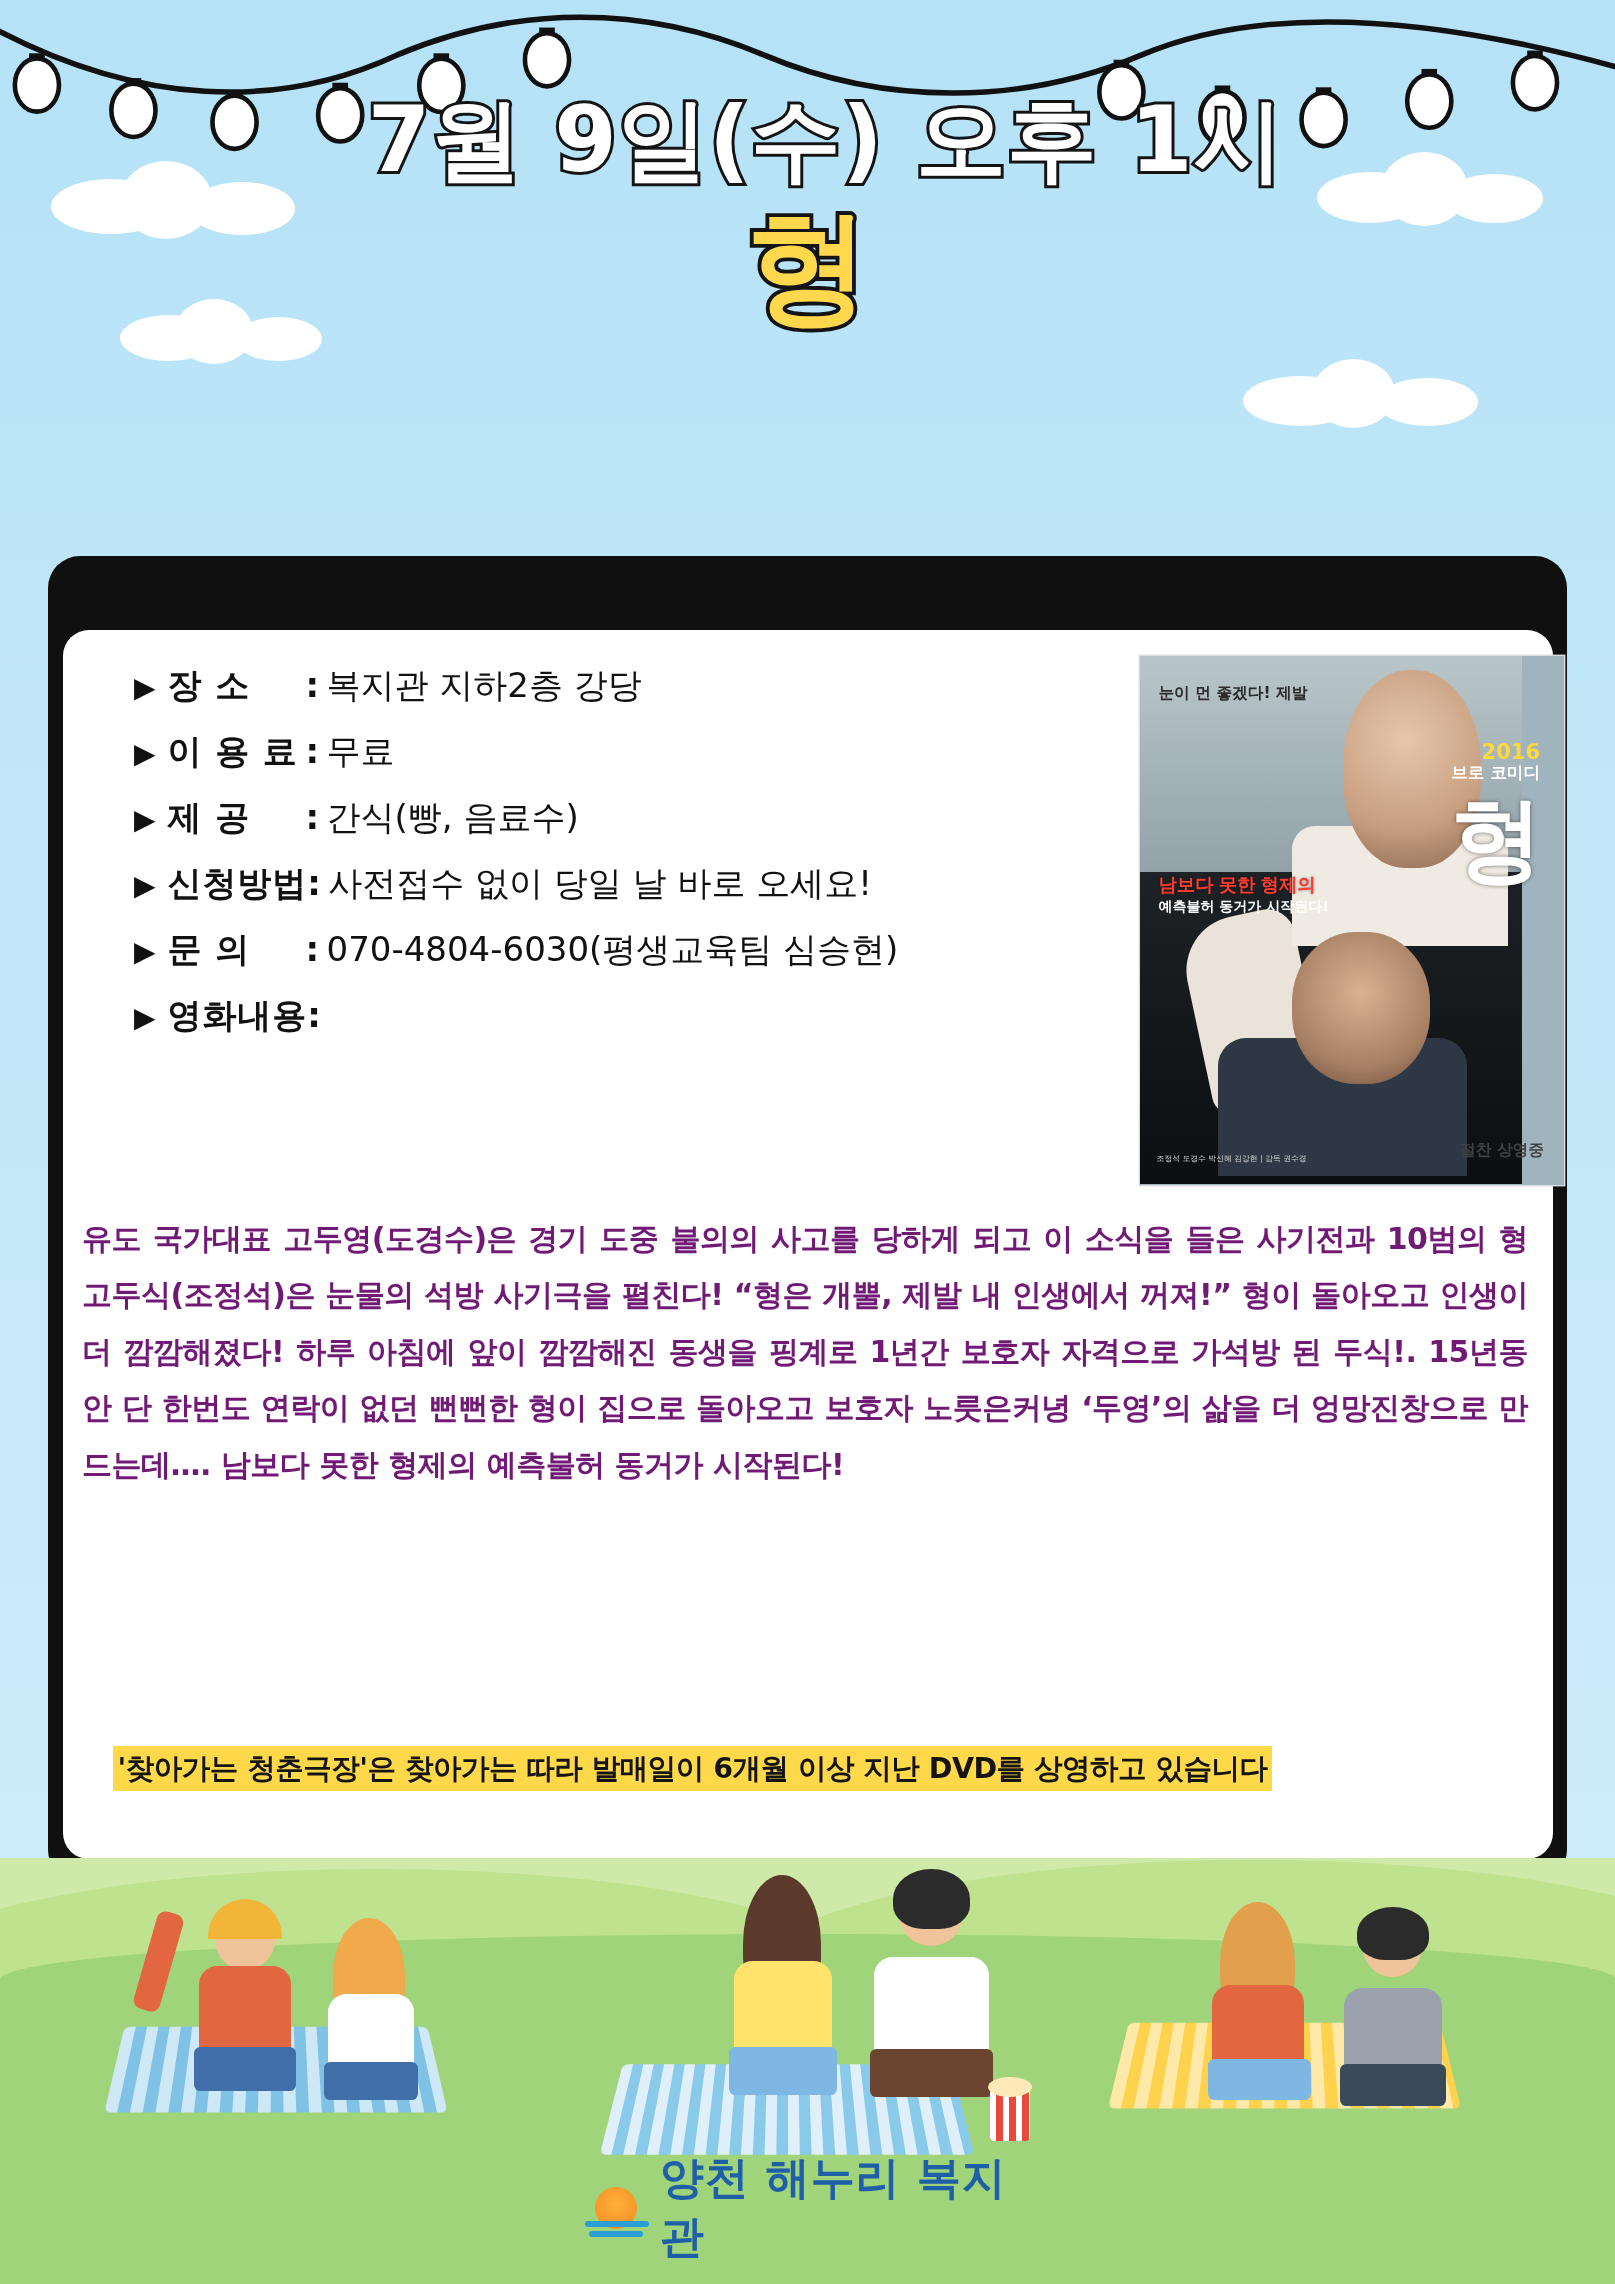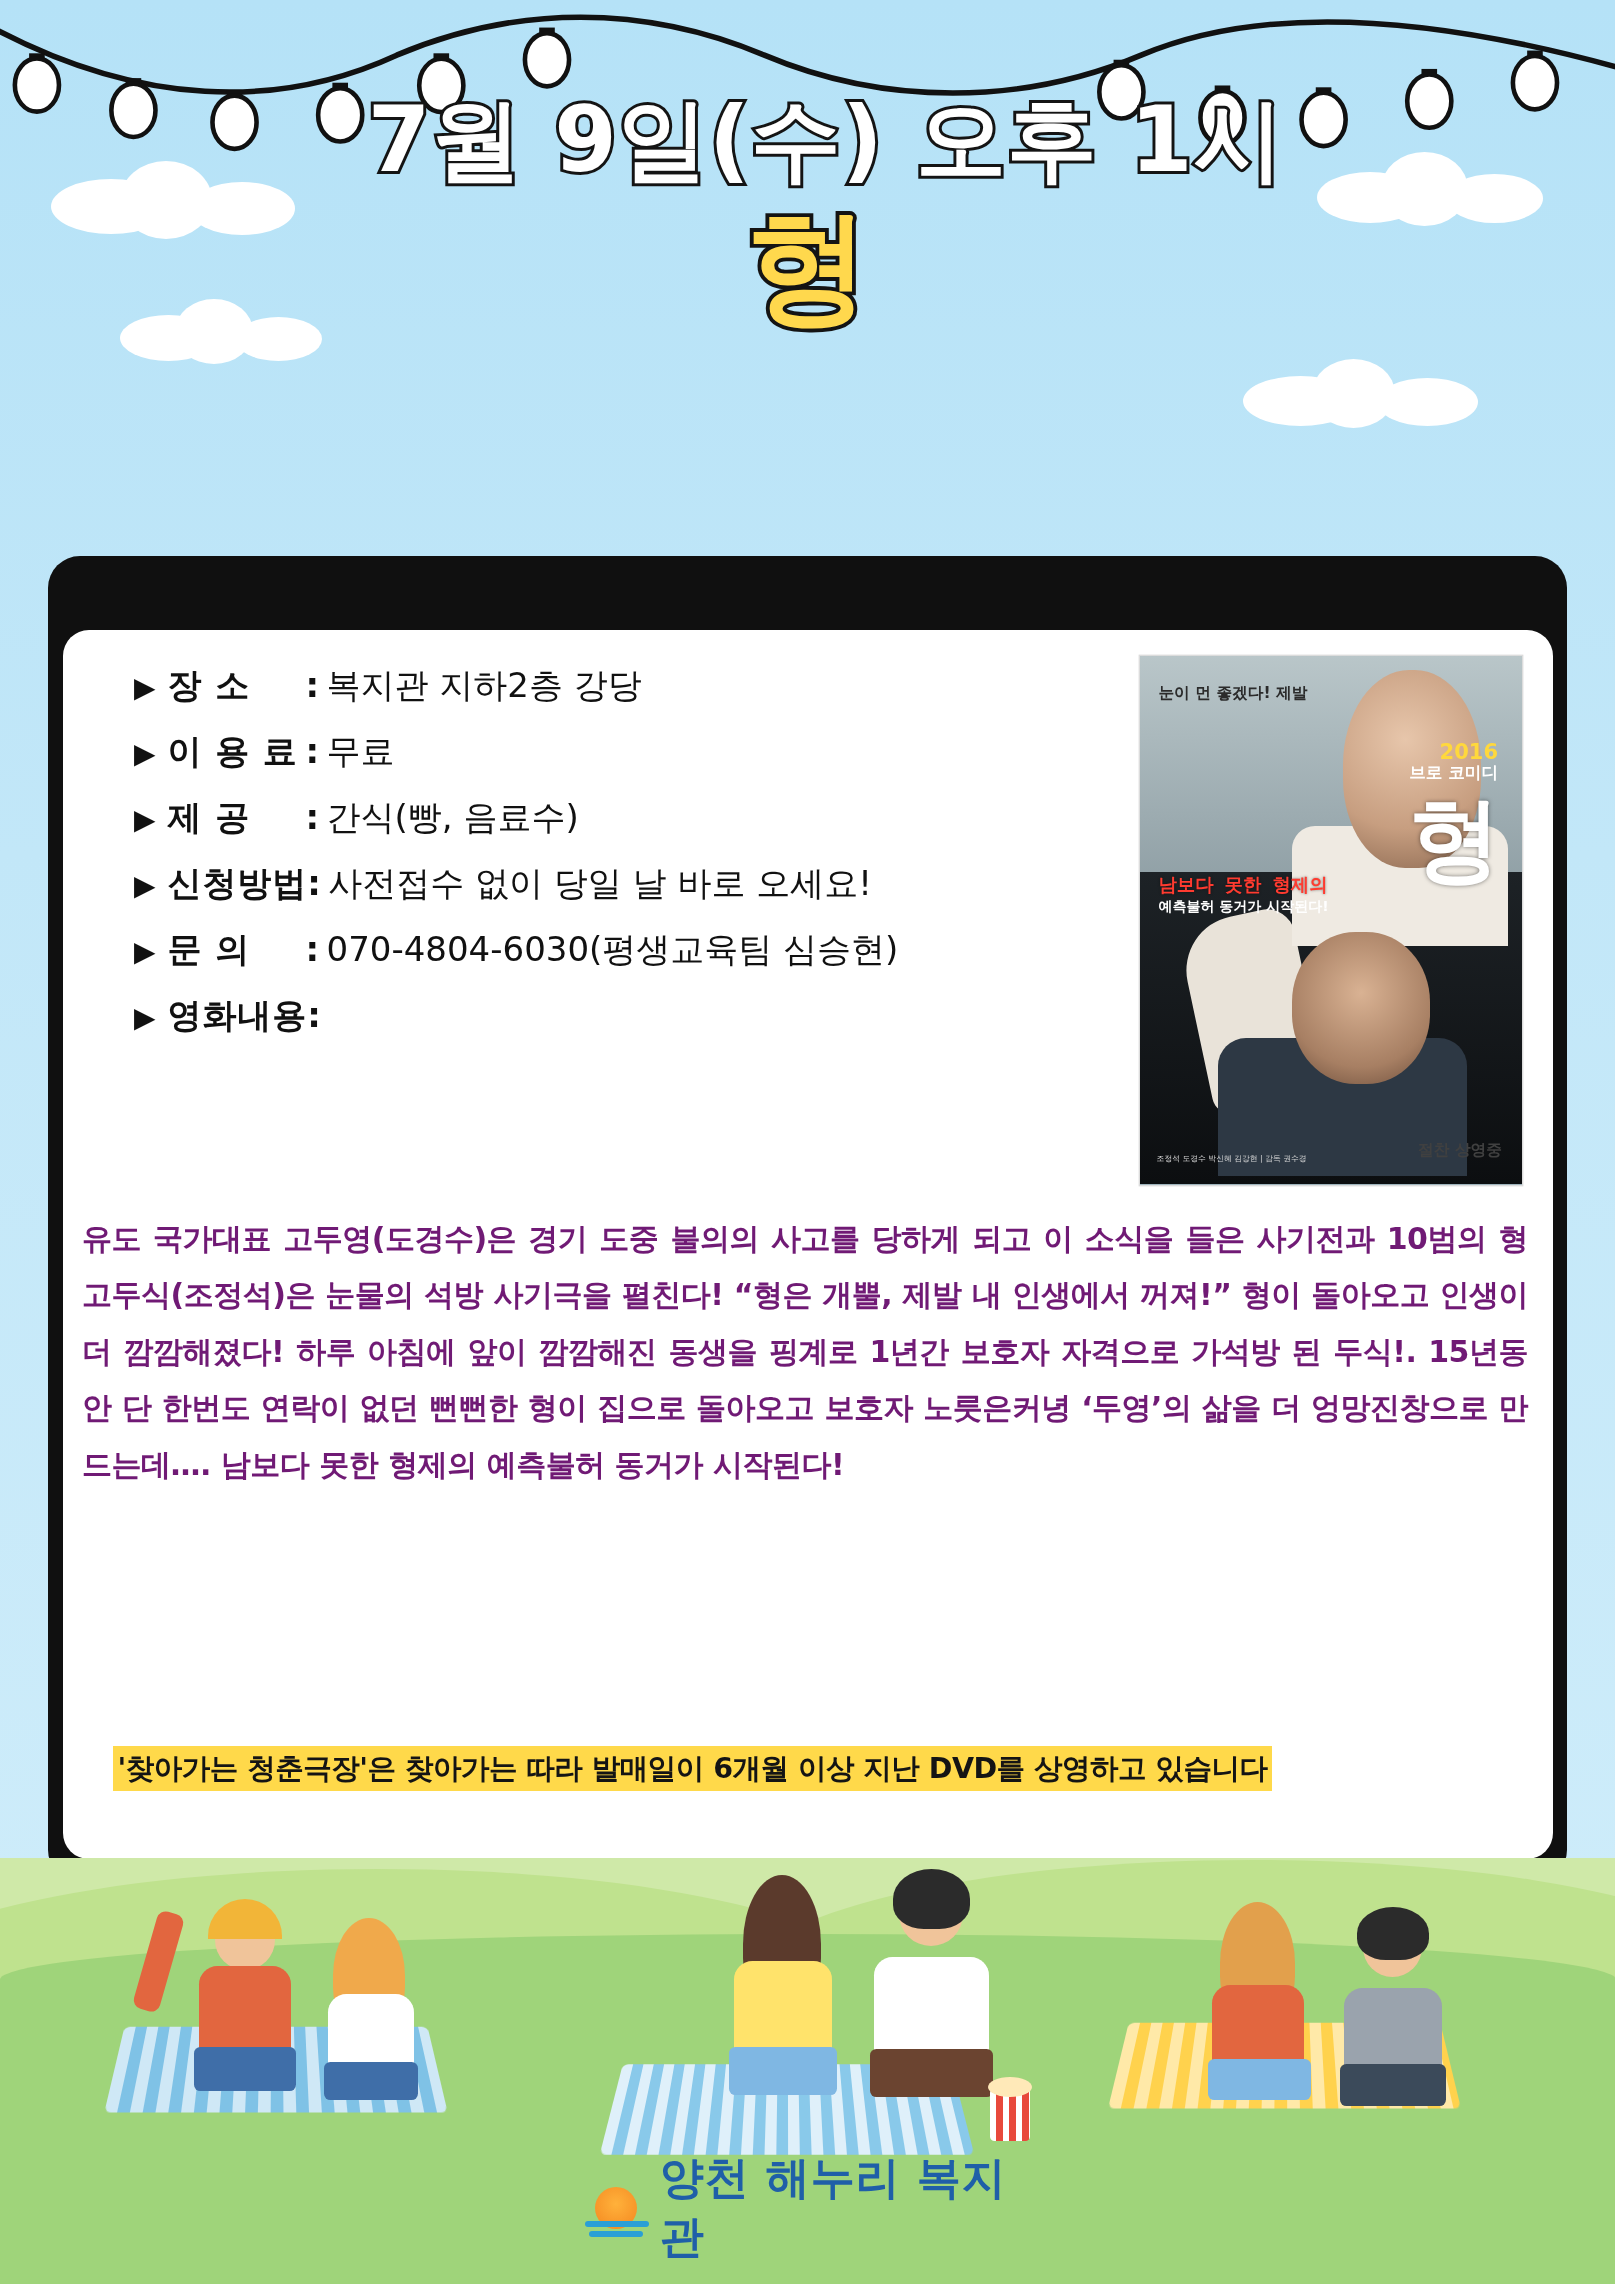--- a/index.html
+++ b/index.html
@@ -125,21 +125,21 @@
     letter-spacing: 0.9px;
   }
   .info-colon { margin: 0 7.4px 0 0; }
   .info-value { font-weight: normal; }
 
   
   .poster {
     position: absolute;
     left: 1140px;
     top: 656px;
-    width: 382px;
+    width: 424px;
     height: 529px;
     background: #9fb4bd;
     overflow: hidden;
     box-shadow: 0 0 0 1.4px #dcdcdc;
   }
   .poster-bg-top {
     position: absolute; left: 0; top: 0; width: 382px; height: 239px;
     background: linear-gradient(180deg,#b9c6c9 0%, #8e9ea4 100%);
   }
   .poster-bg-bot {
@@ -179,21 +179,21 @@
     text-shadow: 0 0 4.6px rgba(0,0,0,.5);
   }
   .poster-year {
     position: absolute; right: 24px; top: 85px;
     font-family: "DejaVu Sans", sans-serif;
     font-size: 21px; font-weight: bold; color: #ffd83c; line-height: 1.1; text-align: right;
   }
   .poster-year small { display:block; font-size: 16.6px; color:#ffffff; }
   .poster-tag-red {
     position: absolute; left: 18.4px; top: 216px;
-    font-family: Liberation Mono, monospace;
+    font-family: Liberation Sans, sans-serif;
     font-size: 18.4px; font-weight: bold; color: #ff3b30;
     text-shadow: 0 0 2.8px rgba(0,0,0,.45);
   }
   .poster-tag-white {
     position: absolute; left: 18.4px; top: 242px;
     font-family: "DejaVu Sans", sans-serif;
     font-size: 14px; font-weight: bold; color: #ffffff;
   }
   .poster-handwrite {
     position: absolute; left: 18.4px; top: 26px;

